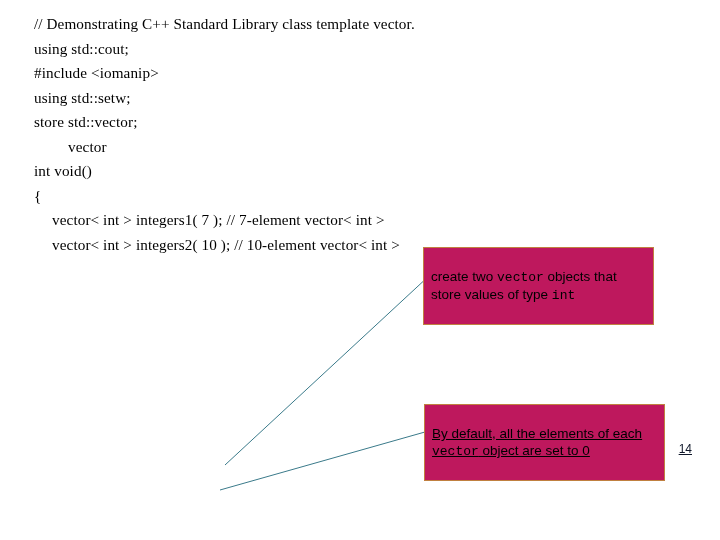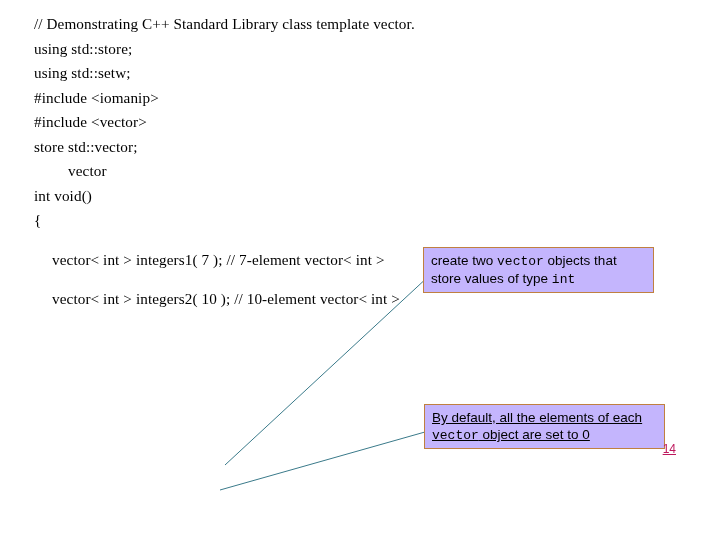--- a/index.html
+++ b/index.html
@@ -23,60 +23,59 @@
     top: 12px;
     width: 640px;
     font-family: Liberation Serif, serif;
     font-size: 15.2px;
     line-height: 24.5px;
     color: #000;
     letter-spacing: 0.1px;
   }
   .code .line { white-space: pre; }
   .code .cont { padding-left: 34px; }
-  .code .ind1 { padding-left: 18px; margin-top: 15px; }
+  .code .ind1 { padding-left: 18px; }
   .callout {
     position: absolute;
-    background: #c4b5fd;
+    background: #be185d;
     border: 1px solid #c08040;
     font-family: "Lucida Sans Unicode", "Lucida Grande", Arial, sans-serif;
     font-size: 13.5px;
     line-height: 17px;
-    padding: 4px 7px;
+    padding: 20px 7px;
     color: #000;
   }
   .callout .kw { font-family: "Courier New", monospace; font-size: 13px; }
   .pagenum {
     position: absolute;
-    right: 44px;
+    right: 28px;
     bottom: 84px;
     font-family: Arial, sans-serif;
     font-size: 12px;
-    color: #be185d;
+    color: #0f172a;
     text-decoration: underline;
   }
   svg.conn {
     position: absolute;
     left: 0; top: 0;
     width: 720px; height: 540px;
     pointer-events: none;
   }
 </style>
 </head>
 <body>
 <div class="slide">
 
 <div class="code">
   <div class="line">// Demonstrating C++ Standard Library class template vector.</div>
-  <div class="line">using std::store;</div>
+  <div class="line">using std::cout;</div>
   <div class="line"></div>
+  <div class="line">#include &lt;iomanip&gt;</div>
   <div class="line">using std::setw;</div>
-  <div class="line">#include &lt;iomanip&gt;</div>
   <div class="line"></div>
-  <div class="line">#include &lt;vector&gt;</div>
   <div class="line">store std::vector;</div>
   <div class="line"></div>
   <div class="line cont">vector</div>
   <div class="line"></div>
   <div class="line">int void()</div>
   <div class="line">{</div>
   <div class="line ind1">vector&lt; int &gt; integers1( 7 ); // 7-element vector&lt; int &gt;</div>
   <div class="line ind1">vector&lt; int &gt; integers2( 10 ); // 10-element vector&lt; int &gt;</div>
 </div>
 

